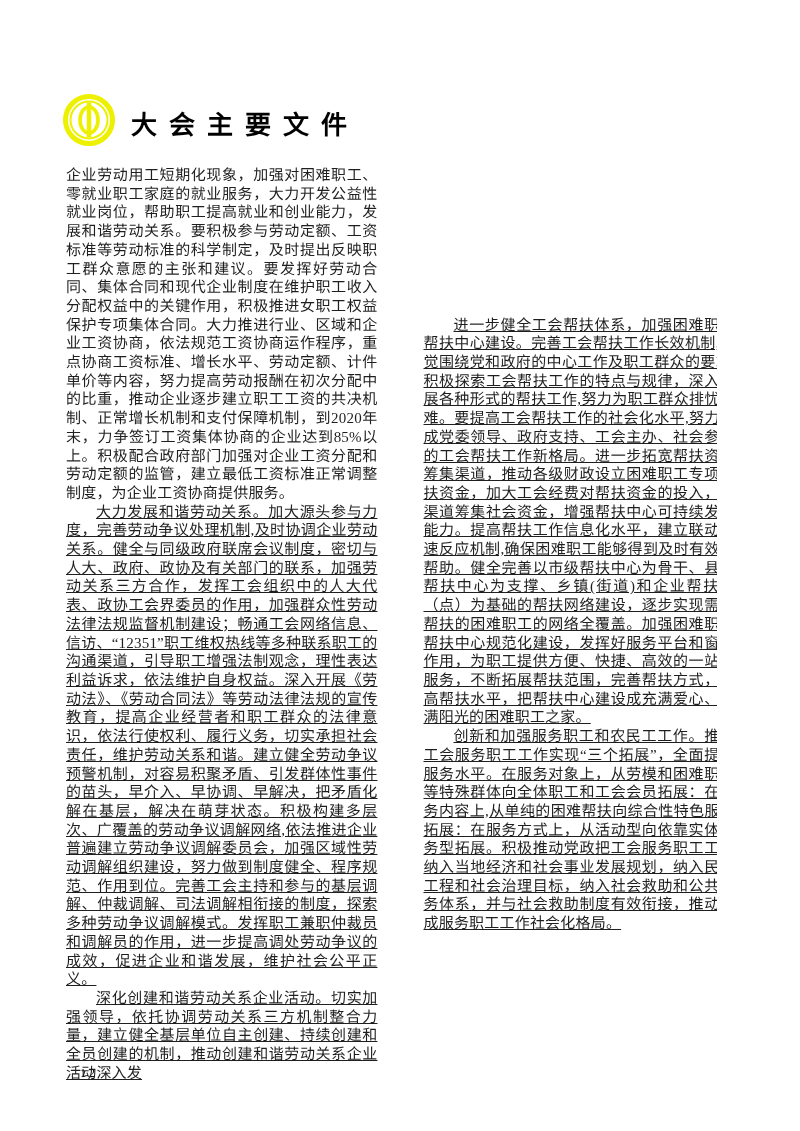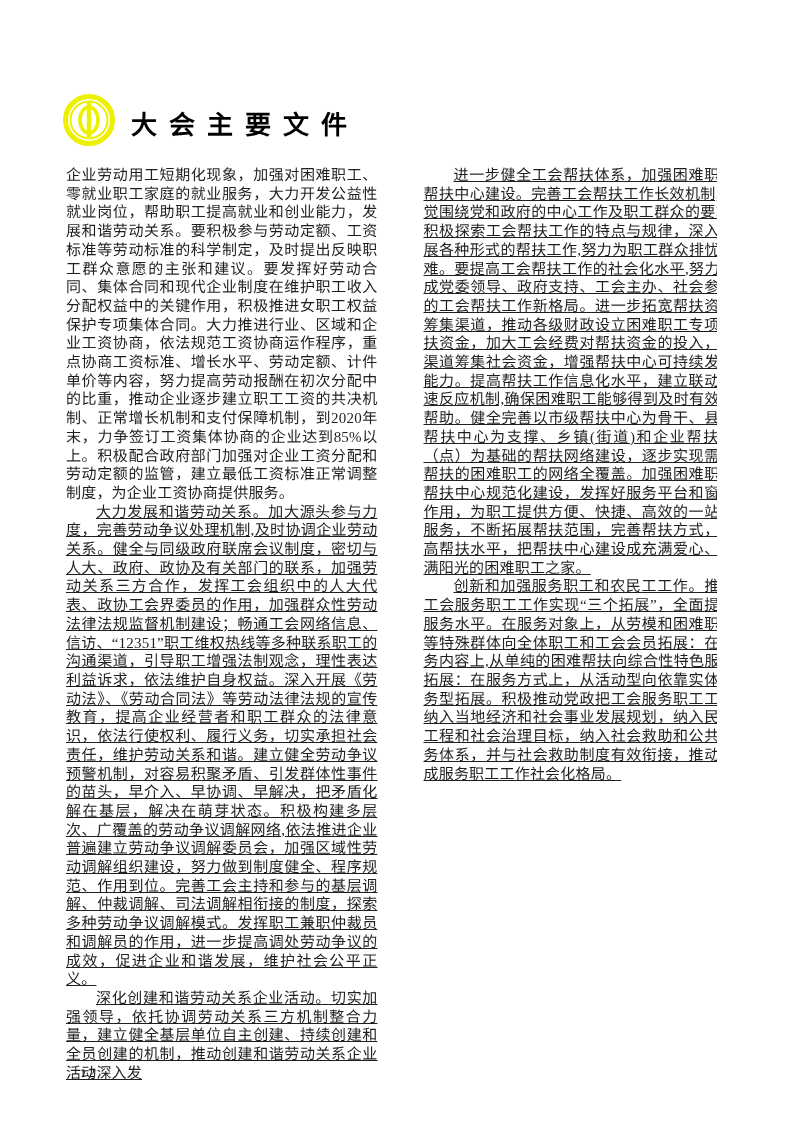--- a/index.html
+++ b/index.html
@@ -30,20 +30,21 @@
     white-space: nowrap;
     transform: translateY(1px);
   }
   .columns {
     position: absolute;
     left: 66px;
     top: 166px;
     width: 669px;
     display: flex;
     gap: 46px;
+    align-items: center;
   }
   .column {
     flex: 1 1 0;
     font-size: 15px;
     line-height: 18.7px;
     text-align: justify;
     letter-spacing: 0.2px;
   }
   .column p { margin: 0; padding: 0; }
   .column p.indent { text-indent: 2em; text-decoration: underline; }

